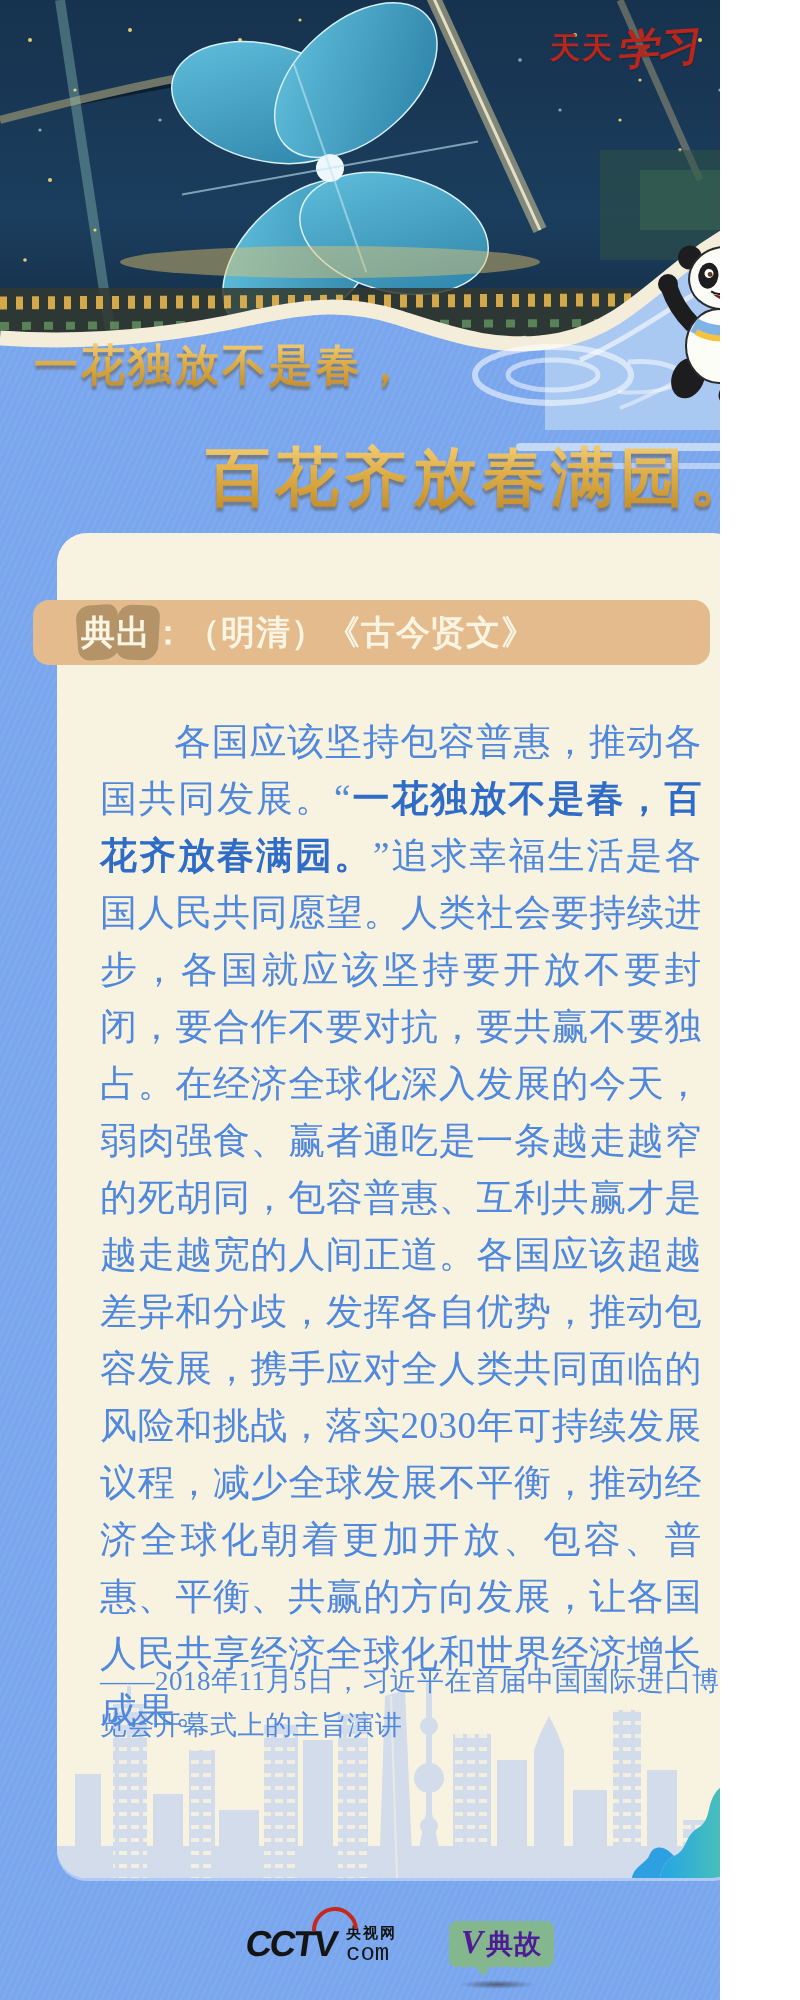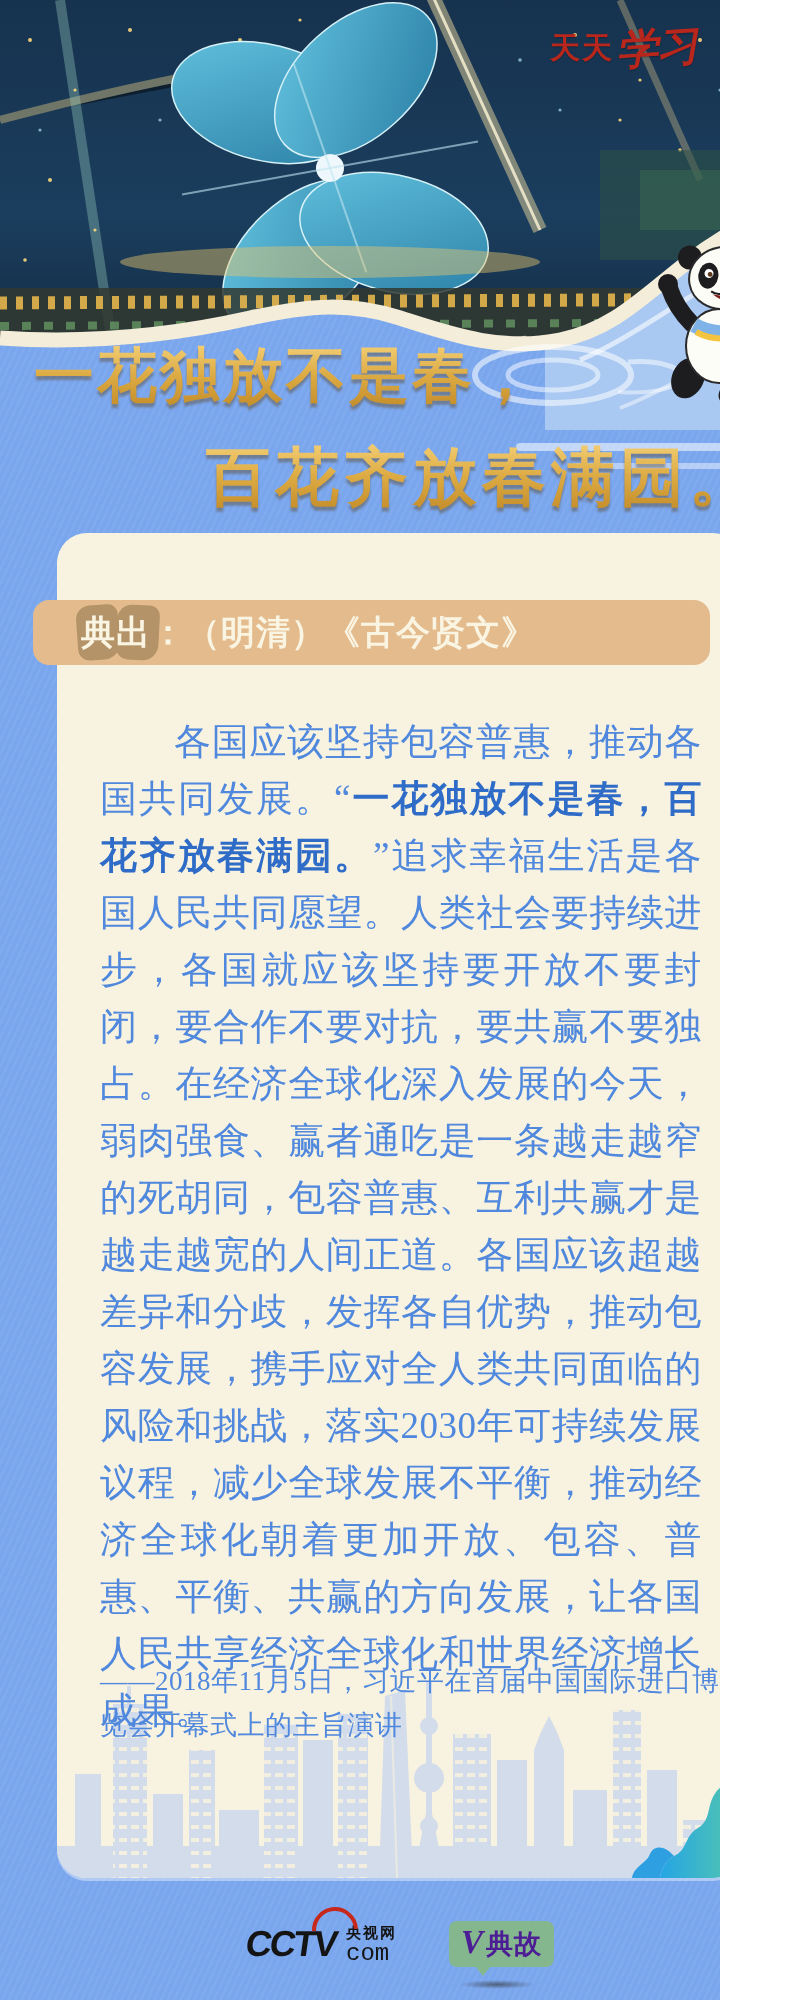--- a/index.html
+++ b/index.html
@@ -25,21 +25,21 @@
   .stripes { position:absolute; top:441px; left:516px; z-index:2; }
   
   .gold {
     position:absolute; z-index:3;
     font-weight:900;
     background:linear-gradient(180deg,#f4d077 8%, #ddab44 48%, #bd8522 100%);
     -webkit-background-clip:text; background-clip:text; color:transparent;
     filter:drop-shadow(0 4px 1px rgba(84,54,8,.38));
     white-space:nowrap;
   }
-  .gold.l1 { top:336px; left:34px;  font-size:60px; letter-spacing:3px; }
+  .gold.l1 { top:336px; left:34px;  font-size:44px; letter-spacing:3px; }
   .gold.l2 { top:434px; left:206px; font-size:64px; letter-spacing:5px; }
   
   .panda { position:absolute; top:226px; left:646px; z-index:4; }
   
   .card {
     position:absolute; top:533px; left:57px; width:685px; height:1345px;
     background:#f8f2e0; border-radius:30px; z-index:2;
     box-shadow:0 3px 0 rgba(255,255,255,.4);
   }
   .card-clip { position:absolute; inset:0; border-radius:30px; overflow:hidden; }

